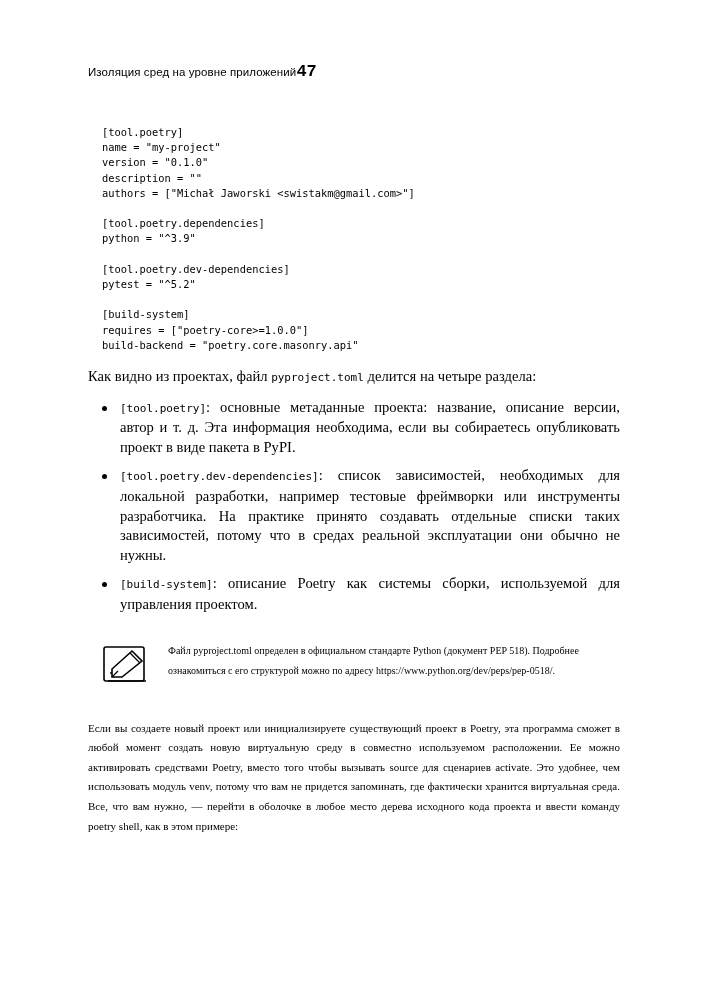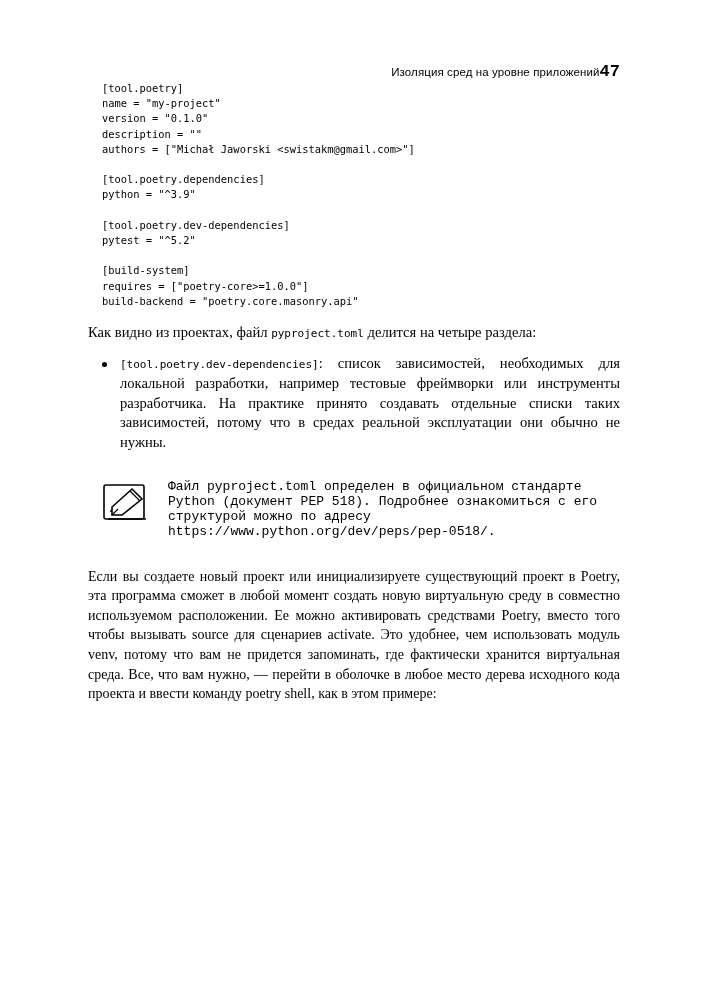--- a/index.html
+++ b/index.html
@@ -19,21 +19,22 @@
     position: absolute;
     left: 0; top: 0;
     width: 708px;
     height: 1001px;
     box-sizing: border-box;
     padding: 62px 88px 40px 88px;
   }
   .header {
     display: flex;
     align-items: baseline;
-    justify-content: flex-end;
+    justify-content: flex-start;
+    margin-bottom: 44px;
   }
   .header-title {
     font-family: "Liberation Sans", sans-serif;
     font-size: 11.5px;
     letter-spacing: 0.1px;
     color: #000;
   }
   .header-page {
     font-family: Liberation Mono, monospace;
     font-size: 17px;
@@ -87,31 +88,31 @@
     align-items: flex-start;
     margin: 26px 0 0 0;
     padding-left: 14px;
   }
   .note-icon {
     width: 60px;
     flex: 0 0 60px;
     padding-top: 2px;
   }
   .note-text {
-    font-family: Liberation Mono, monospace;
-    font-size: 13px;
-    line-height: 15px;
+    font-family: Liberation Serif, serif;
+    font-size: 10px;
+    line-height: 20px;
     color: #000;
     padding-left: 6px;
   }
   .tail {
     margin-top: 28px;
   }
   .tail p {
-    font-size: 14px;
+    font-size: 11px;
     line-height: 19.6px;
     text-align: justify;
     margin: 0;
   }
 </style>
 </head>
 <body>
 
 <div class="page">
 
@@ -132,21 +133,23 @@
 <span>[tool.poetry.dev-dependencies]</span>
 <span>pytest = "^5.2"</span>
 <span></span>
 <span>[build-system]</span>
 <span>requires = ["poetry-core&gt;=1.0.0"]</span>
 <span>build-backend = "poetry.core.masonry.api"</span></pre>
 
   <p class="para"><span>Как видно из проектах, файл </span><span class="mono">pyproject.toml</span><span> делится на четыре раздела:</span></p>
 
   <ul class="bullets">
+    <li><span class="mono">[tool.poetry]</span><span>: основные метаданные проекта: название, описание версии, автор и т. д. Эта информация необходима, если вы собираетесь опубликовать проект в виде пакета в PyPI.</span></li>
     <li><span class="mono">[tool.poetry.dev-dependencies]</span><span>: список зависимостей, необходимых для локальной разработки, например тестовые фреймворки или инструменты разработчика. На практике принято создавать отдельные списки таких зависимостей, потому что в средах реальной эксплуатации они обычно не нужны.</span></li>
+    <li><span class="mono">[build-system]</span><span>: описание Poetry как системы сборки, используемой для управления проектом.</span></li>
   </ul>
 
   <div class="note">
     <div class="note-icon">
       <svg width="50" height="44" viewBox="0 0 50 44" xmlns="http://www.w3.org/2000/svg">
         <rect x="2" y="4" width="40" height="34" rx="2" fill="none" stroke="#000" stroke-width="1.6"></rect>
         <path d="M8 30 L22 30" stroke="#000" stroke-width="1.4"></path>
         <path d="M30 8 L40 18 L20 34 L10 34 L10 26 Z" fill="#ffffff" stroke="#000" stroke-width="1.6"></path>
         <path d="M28 10 L38 20" stroke="#000" stroke-width="1.2"></path>
         <path d="M10 34 L16 28" stroke="#000" stroke-width="1.2"></path>

